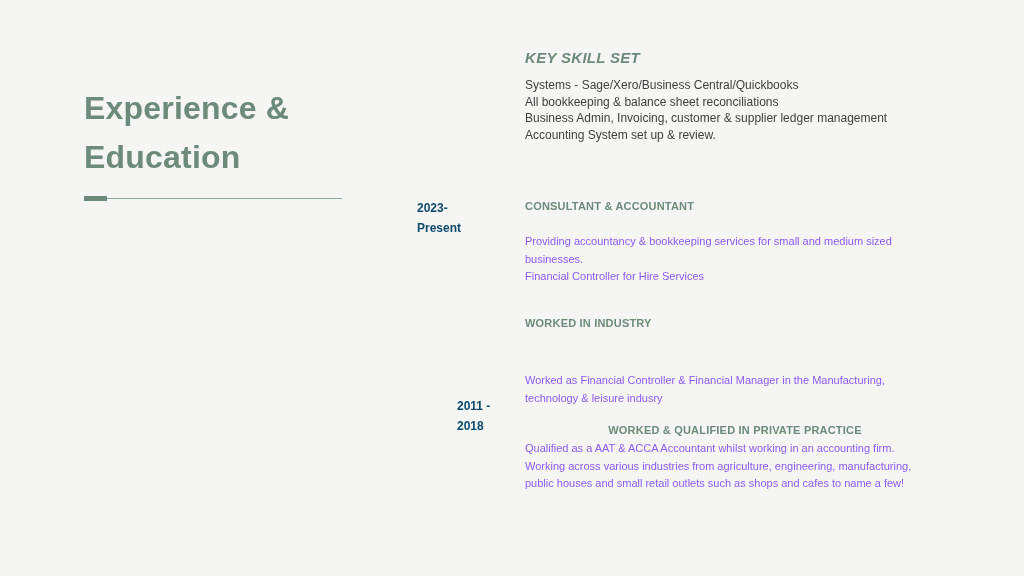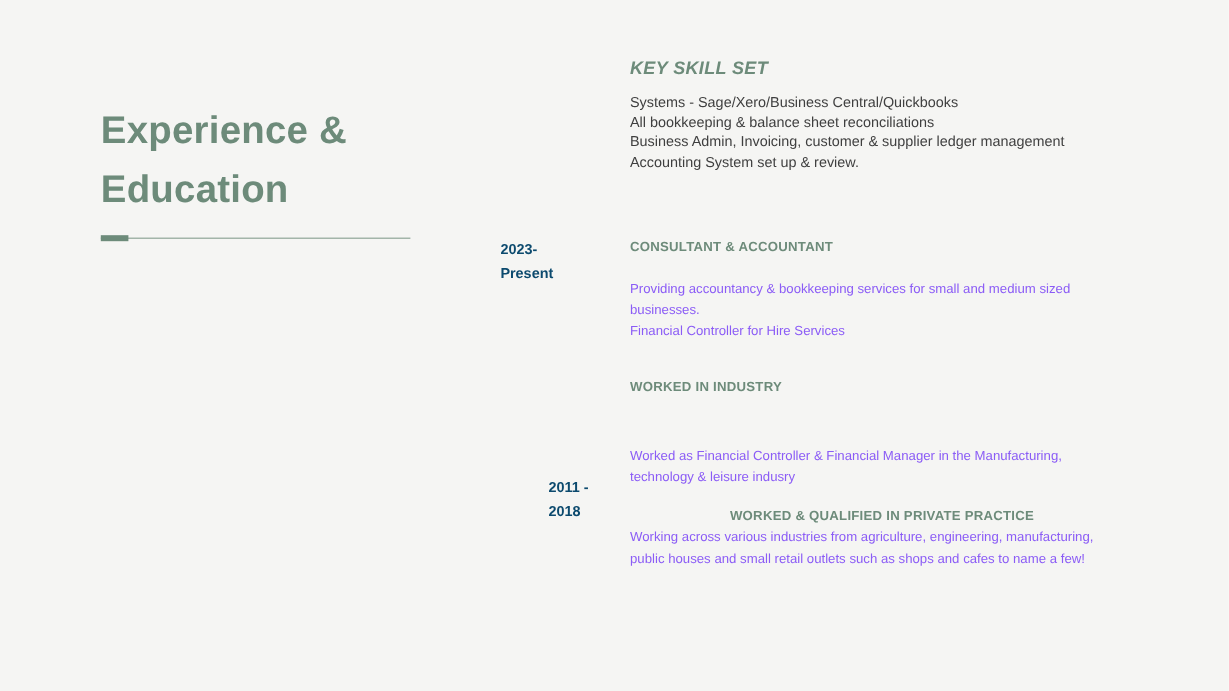--- a/index.html
+++ b/index.html
@@ -128,16 +128,17 @@
 
   <div class="entry-title title-2">WORKED IN INDUSTRY</div>
   <div class="entry-body body-2">
     <div>Worked as Financial Controller &amp; Financial Manager in the Manufacturing, technology &amp; leisure indusry</div>
   </div>
 
   <div class="entry-dates dates-3">2011 -
 2018</div>
   <div class="entry-title title-3">WORKED &amp; QUALIFIED IN PRIVATE PRACTICE</div>
   <div class="entry-body body-3">
+    <div>Qualified as a AAT &amp; ACCA Accountant whilst working in an accounting firm.</div>
     <div>Working across various industries from agriculture, engineering, manufacturing, public houses and small retail outlets such as shops and cafes to name a few!</div>
   </div>
 
 </div>
 
 </body></html>

